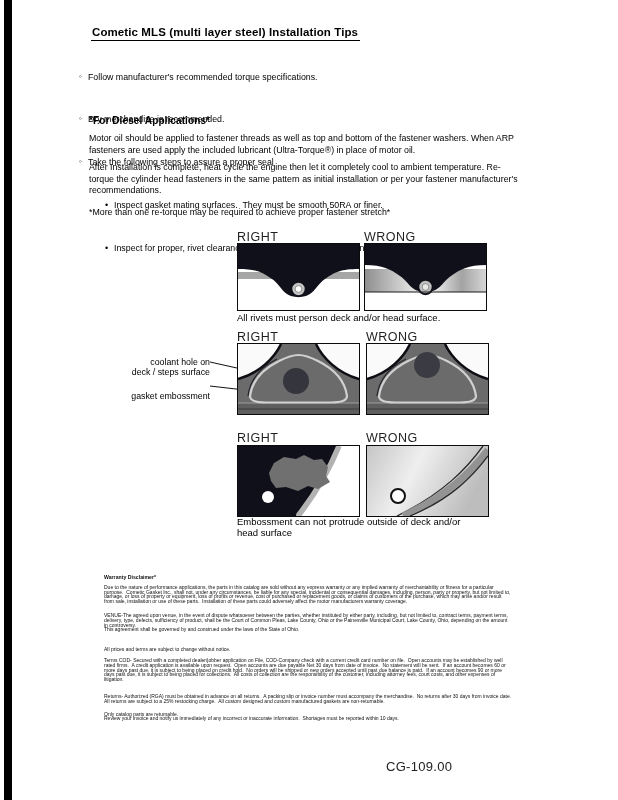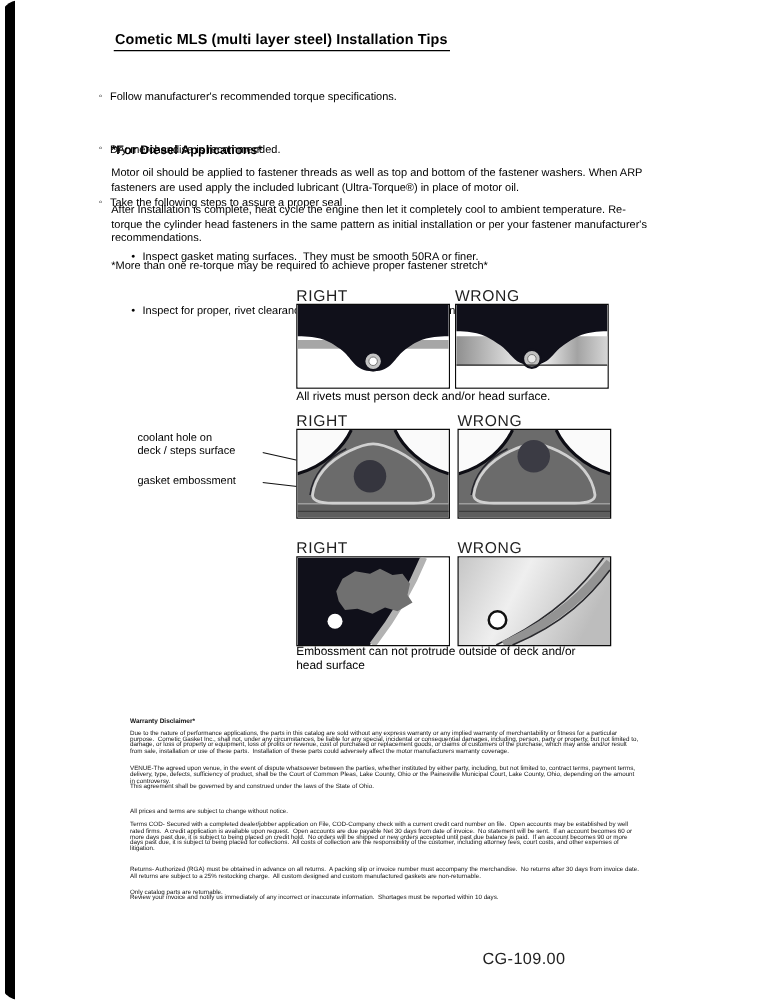--- a/index.html
+++ b/index.html
@@ -1,18 +1,18 @@
 <!DOCTYPE html>
 <html><head>
 <meta charset="utf-8">
 <style>
   html,body { margin:0; padding:0; background:#ffffff; }
   .page {
     position:relative; width:618px; height:800px; background:#fff;
-    font-family:"Liberation Sans", sans-serif; color:#000; overflow:hidden;border-radius:16px;
+    font-family:"Liberation Sans", sans-serif; color:#000; overflow:hidden;
   }
   .scan-bar { position:absolute; left:4px; top:0; width:8px; height:800px; background:#000; }
 
   .title {
     position:absolute; left:91px; top:26px;
     font-size:11.5px; font-weight:bold; letter-spacing:0.1px;
     border-bottom:1.6px solid #000; padding:0 2px 2px 1px;
   }
   .bullets { position:absolute; left:79px; top:41px; font-size:8.8px; line-height:14.3px; width:520px; white-space:pre-wrap; }
   .b-line  { position:relative; padding-left:9px; }
@@ -24,21 +24,21 @@
   .para { position:absolute; left:89px; width:435px; font-size:8.8px; line-height:11.6px; white-space:pre-wrap; }
   .para1 { top:133px; }
   .para2 { top:162px; }
   .note  { position:absolute; left:89px; top:207px; font-size:8.8px; white-space:pre-wrap; }
 
   .dg-label { position:absolute; width:121px; text-align:left; font-size:12.5px; letter-spacing:0.5px; color:#1f1f1f; }
   .panel { position:absolute; width:121px; border:1.5px solid #0b0b0b; background:#fff; }
   .panel svg { display:block; }
   .caption { position:absolute; font-size:9.5px; line-height:11px; color:#000; }
 
-  .ann { position:absolute; width:100px; text-align:left; font-size:8.8px; line-height:9.8px; }
+  .ann { position:absolute; width:100px; text-align:right; font-size:8.8px; line-height:9.8px;margin-top:12px; }
   .ann span { display:block; }
   .ann-svg { position:absolute; left:210px; top:355px; }
 
   .legal { position:absolute; left:104px; top:575px; width:408px; font-size:5px; line-height:4.8px; letter-spacing:0; color:#111; }
   .legal-head { font-weight:bold; font-size:5.2px; margin-bottom:5px; }
   .legal-para { white-space:pre-wrap; }
 
   .footer-code { position:absolute; left:386px; top:759px; font-size:13px; letter-spacing:0.3px; color:#222; }
 </style>
 </head>

